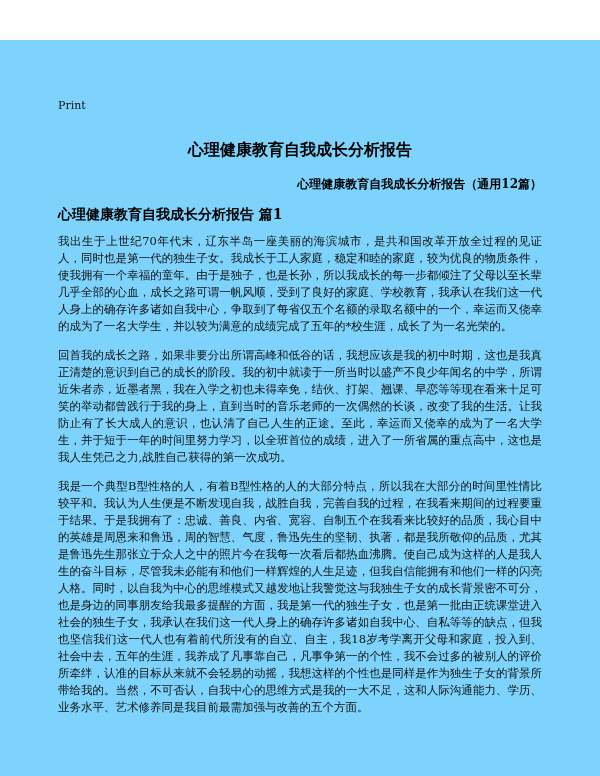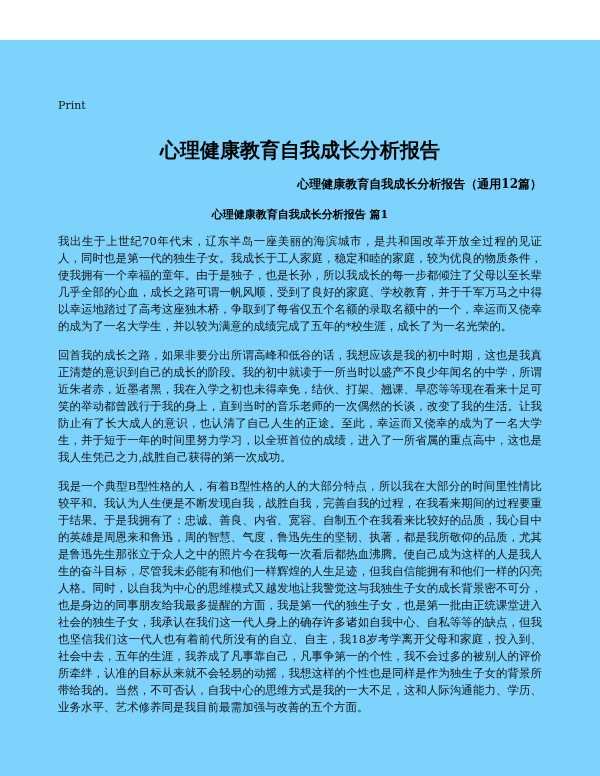--- a/index.html
+++ b/index.html
@@ -23,40 +23,40 @@
   }
   .print-label {
     font-size: 11px;
     line-height: 13px;
     color: #111111;
     margin: 0 0 26px 0;
     cursor: pointer;
     display: inline-block;
   }
   .doc-title {
-    font-size: 20px;
+    font-size: 16px;
     line-height: 24px;
     font-weight: bold;
     text-align: center;
     margin: 0 0 14px 0;
     color: #000000;
   }
   .doc-subtitle {
     font-size: 12px;
     line-height: 16px;
     font-weight: bold;
     text-align: right;
     margin: 0 0 14px 0;
     color: #000000;
   }
   .section-heading {
-    font-size: 11px;
+    font-size: 14px;
     line-height: 17px;
     font-weight: bold;
-    text-align: center;
+    text-align: left;
     margin: 0 0 10px 0;
     color: #000000;
   }
   .body-para {
     font-size: 11.5px;
     line-height: 17px;
     text-align: justify;
     text-justify: inter-ideograph;
     margin: 0 0 12px 0;
     color: #111111;
@@ -69,19 +69,19 @@
 <div class="page">
 
   <div class="print-label">Print</div>
 
   <h1 class="doc-title">心理健康教育自我成长分析报告</h1>
 
   <h2 class="doc-subtitle">心理健康教育自我成长分析报告（通用12篇）</h2>
 
   <h3 class="section-heading">心理健康教育自我成长分析报告 篇1</h3>
 
-  <p class="body-para">我出生于上世纪70年代末，辽东半岛一座美丽的海滨城市，是共和国改革开放全过程的见证人，同时也是第一代的独生子女。我成长于工人家庭，稳定和睦的家庭，较为优良的物质条件，使我拥有一个幸福的童年。由于是独子，也是长孙，所以我成长的每一步都倾注了父母以至长辈几乎全部的心血，成长之路可谓一帆风顺，受到了良好的家庭、学校教育，并于千军万马之中得以幸运地踏过了高考这座独木桥，争取到了每省仅五个名额的录取名额中的一个，幸运而又侥幸的成为了一名大学生，并以较为满意的成绩完成了五年的*校生涯，成长了为一名光荣的。</p>
+  <p class="body-para">我出生于上世纪70年代末，辽东半岛一座美丽的海滨城市，是共和国改革开放全过程的见证人，同时也是第一代的独生子女。我成长于工人家庭，稳定和睦的家庭，较为优良的物质条件，使我拥有一个幸福的童年。由于是独子，也是长孙，所以我成长的每一步都倾注了父母以至长辈几乎全部的心血，成长之路可谓一帆风顺，受到了良好的家庭、学校教育，我承认在我们这一代人身上的确存许多诸如自我中心，争取到了每省仅五个名额的录取名额中的一个，幸运而又侥幸的成为了一名大学生，并以较为满意的成绩完成了五年的*校生涯，成长了为一名光荣的。</p>
 
   <p class="body-para">回首我的成长之路，如果非要分出所谓高峰和低谷的话，我想应该是我的初中时期，这也是我真正清楚的意识到自己的成长的阶段。我的初中就读于一所当时以盛产不良少年闻名的中学，所谓近朱者赤，近墨者黑，我在入学之初也未得幸免，结伙、打架、翘课、早恋等等现在看来十足可笑的举动都曾践行于我的身上，直到当时的音乐老师的一次偶然的长谈，改变了我的生活。让我防止有了长大成人的意识，也认清了自己人生的正途。至此，幸运而又侥幸的成为了一名大学生，并于短于一年的时间里努力学习，以全班首位的成绩，进入了一所省属的重点高中，这也是我人生凭己之力,战胜自己获得的第一次成功。</p>
 
   <p class="body-para">我是一个典型B型性格的人，有着B型性格的人的大部分特点，所以我在大部分的时间里性情比较平和。我认为人生便是不断发现自我，战胜自我，完善自我的过程，在我看来期间的过程要重于结果。于是我拥有了：忠诚、善良、内省、宽容、自制五个在我看来比较好的品质，我心目中的英雄是周恩来和鲁迅，周的智慧、气度，鲁迅先生的坚韧、执著，都是我所敬仰的品质，尤其是鲁迅先生那张立于众人之中的照片今在我每一次看后都热血沸腾。使自己成为这样的人是我人生的奋斗目标，尽管我未必能有和他们一样辉煌的人生足迹，但我自信能拥有和他们一样的闪亮人格。同时，以自我为中心的思维模式又越发地让我警觉这与我独生子女的成长背景密不可分，也是身边的同事朋友给我最多提醒的方面，我是第一代的独生子女，也是第一批由正统课堂进入社会的独生子女，我承认在我们这一代人身上的确存许多诸如自我中心、自私等等的缺点，但我也坚信我们这一代人也有着前代所没有的自立、自主，我18岁考学离开父母和家庭，投入到、社会中去，五年的生涯，我养成了凡事靠自己，凡事争第一的个性，我不会过多的被别人的评价所牵绊，认准的目标从来就不会轻易的动摇，我想这样的个性也是同样是作为独生子女的背景所带给我的。当然，不可否认，自我中心的思维方式是我的一大不足，这和人际沟通能力、学历、业务水平、艺术修养同是我目前最需加强与改善的五个方面。</p>
 
 </div>
 
 </body></html>

